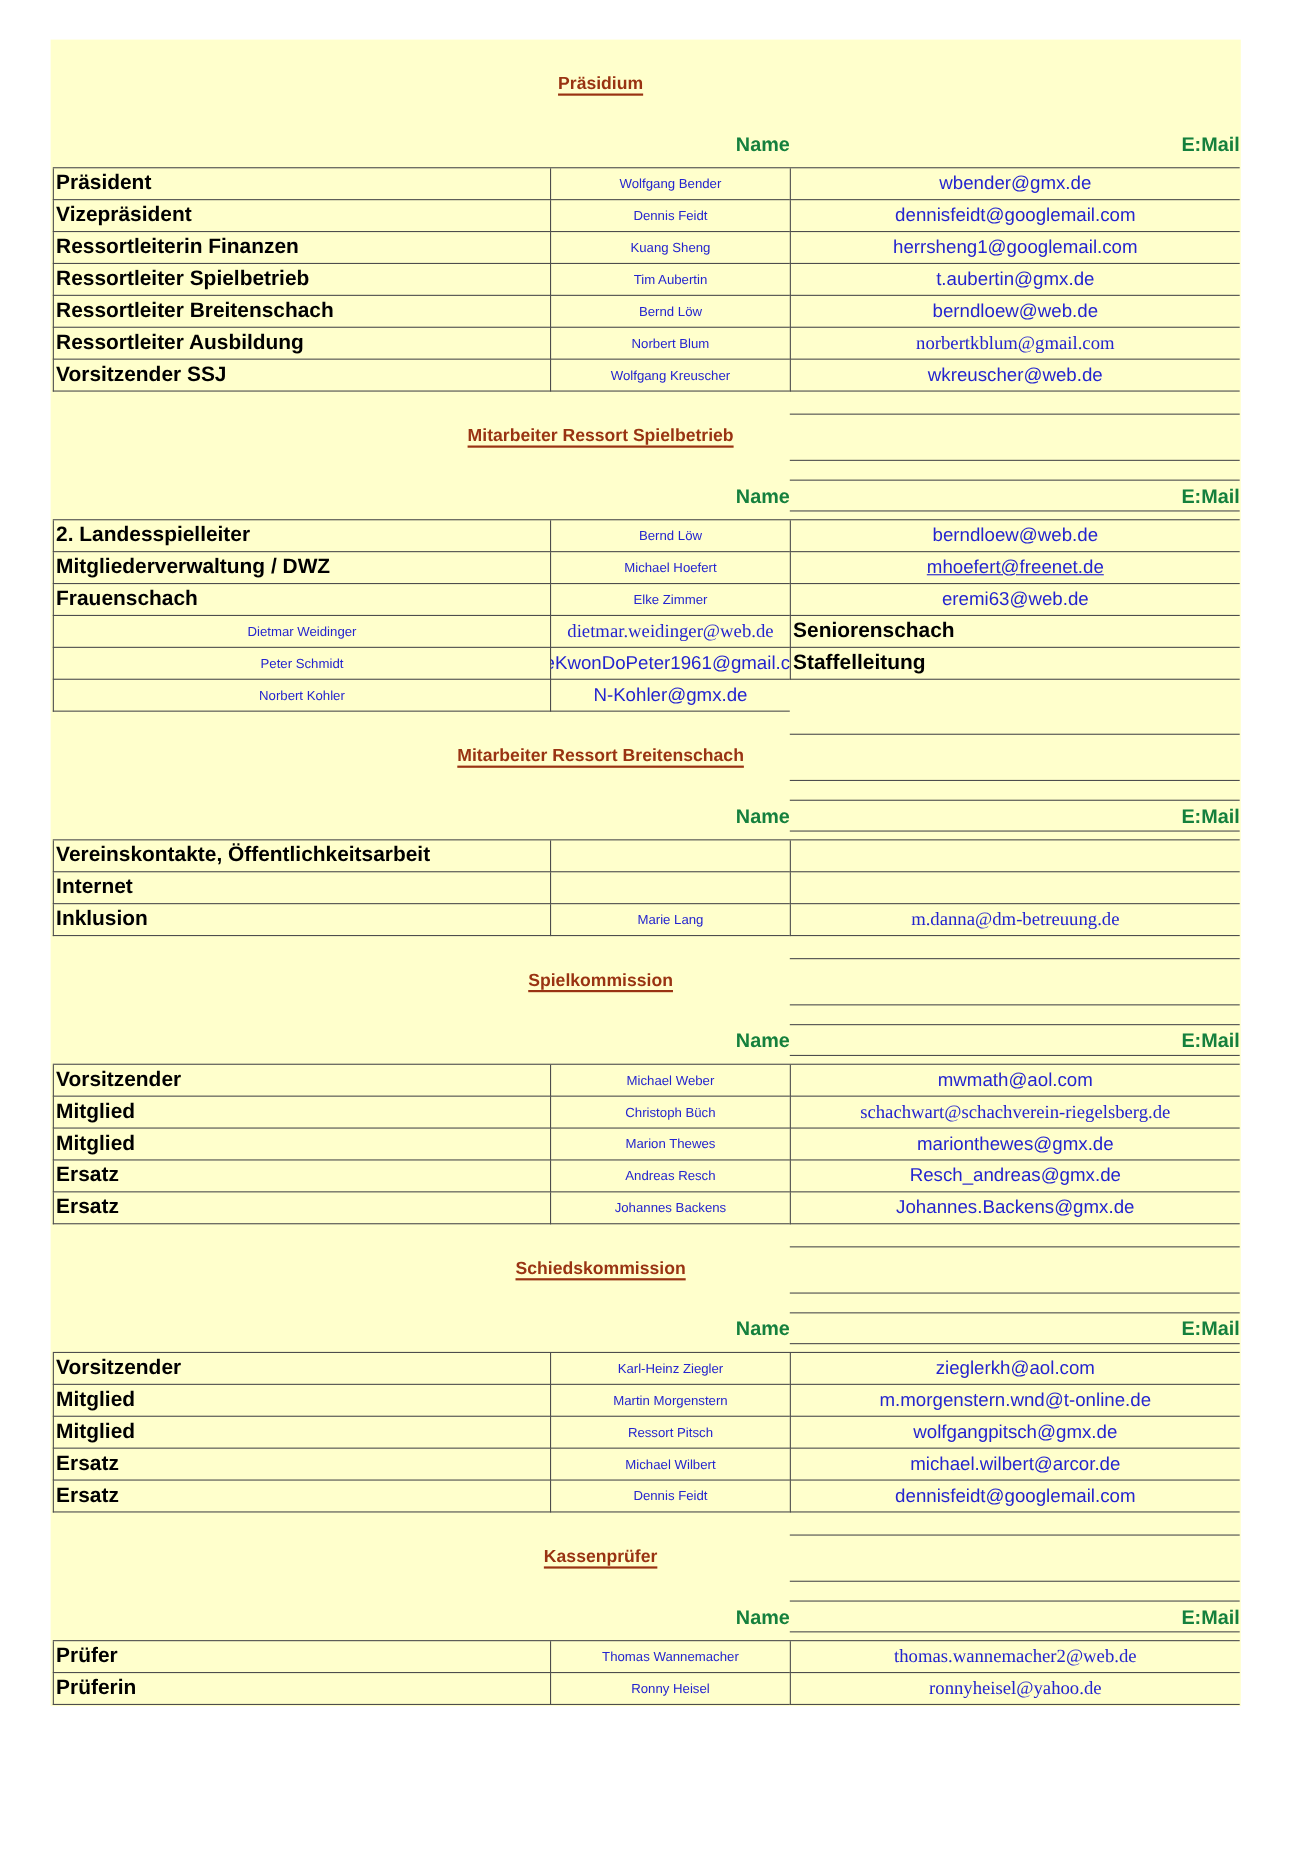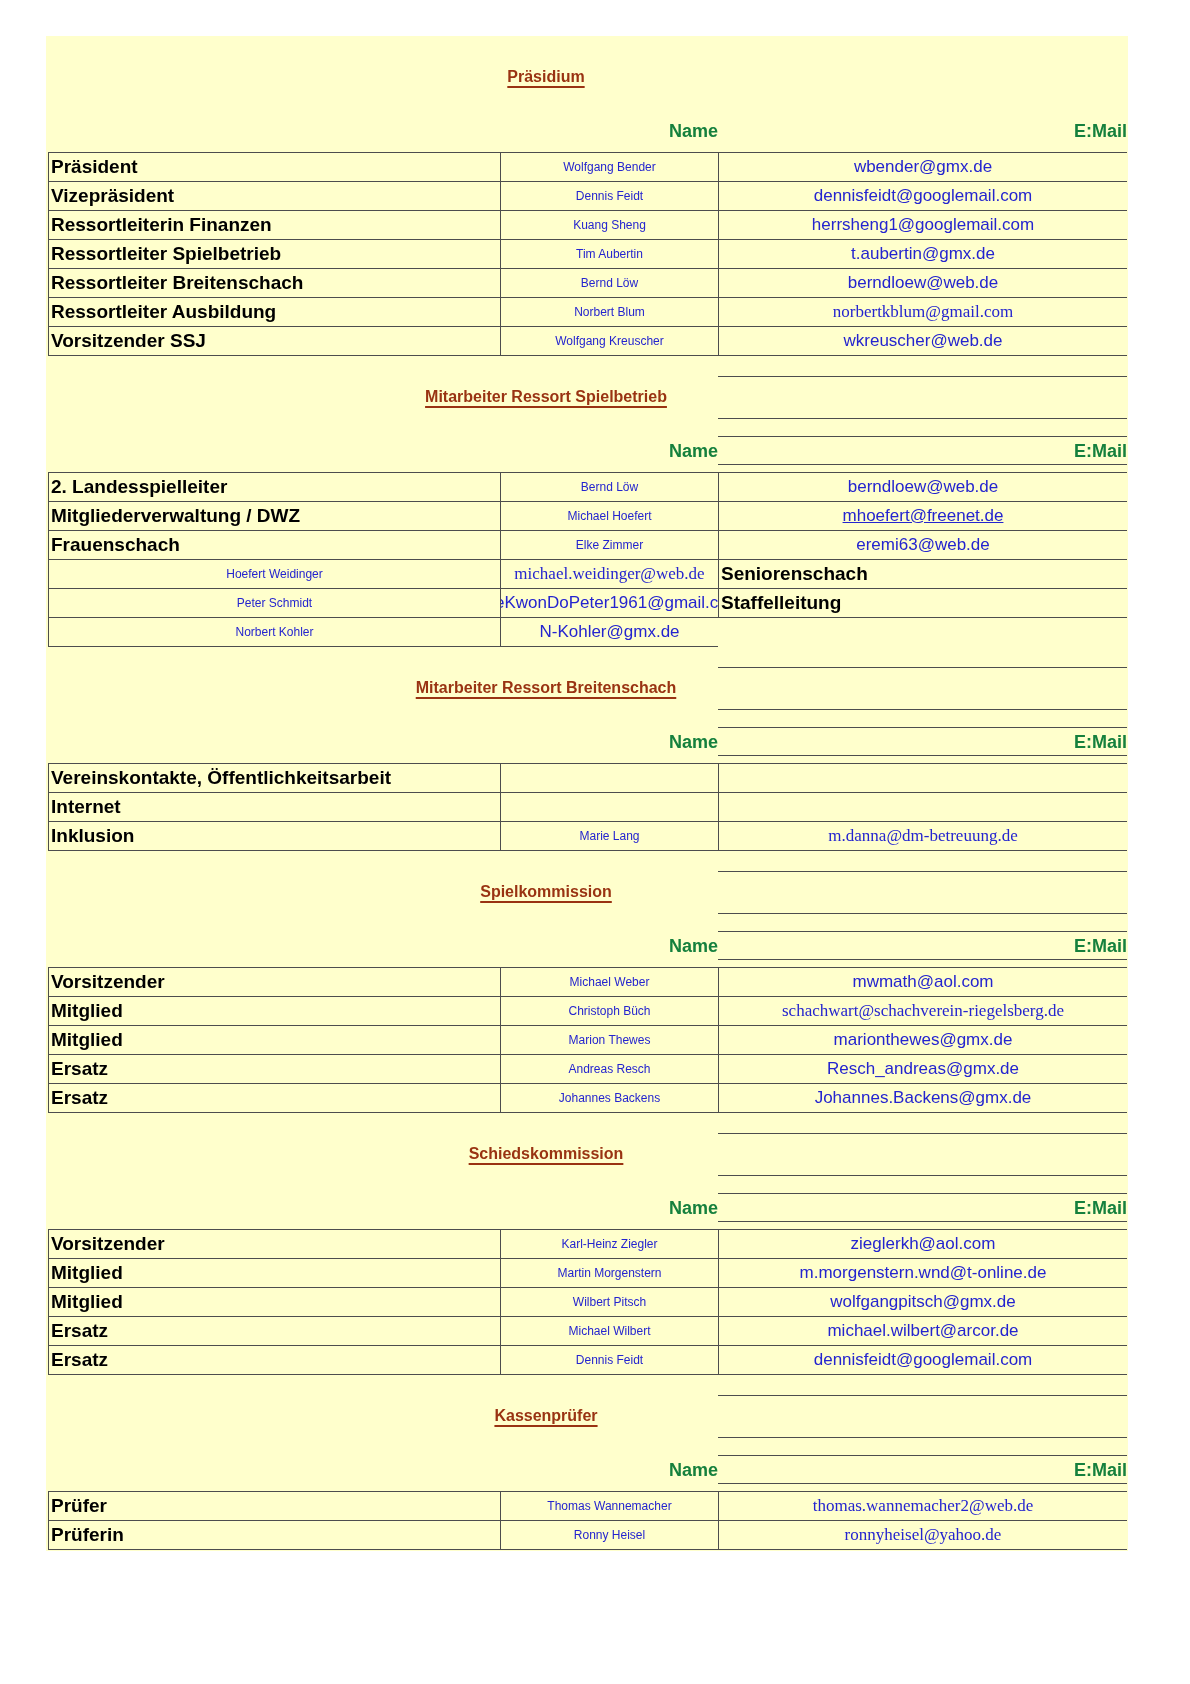--- a/index.html
+++ b/index.html
@@ -124,23 +124,23 @@
       <div class="cell c-role">Mitgliederverwaltung / DWZ</div>
       <div class="cell c-name">Michael Hoefert</div>
       <div class="cell c-mail">
           <a class="email sans u">mhoefert@freenet.de</a>
         </div>
       <div class="cell c-role">Frauenschach</div>
       <div class="cell c-name">Elke Zimmer</div>
       <div class="cell c-mail">
           <a class="email sans">eremi63@web.de</a>
         </div>
-      <div class="cell c-name">Hoefert Weidinger</div>
-      <div class="cell c-mail">
-          <a class="email serif">michael.weidinger@web.de</a>
+      <div class="cell c-name">Dietmar Weidinger</div>
+      <div class="cell c-mail">
+          <a class="email serif">dietmar.weidinger@web.de</a>
         </div>
       <div class="cell c-role">Seniorenschach</div>
       <div class="cell c-name">Peter Schmidt</div>
       <div class="cell c-mail">
           <a class="email sans">TaeKwonDoPeter1961@gmail.com</a>
         </div>
       <div class="cell c-role">Staffelleitung</div>
       <div class="cell c-name">Norbert Kohler</div>
       <div class="cell c-mail">
           <a class="email sans">N-Kohler@gmx.de</a>
@@ -231,21 +231,21 @@
       <div class="cell c-name">Karl-Heinz Ziegler</div>
       <div class="cell c-mail">
           <a class="email sans">zieglerkh@aol.com</a>
         </div>
       <div class="cell c-role">Mitglied</div>
       <div class="cell c-name">Martin Morgenstern</div>
       <div class="cell c-mail">
           <a class="email sans">m.morgenstern.wnd@t-online.de</a>
         </div>
       <div class="cell c-role">Mitglied</div>
-      <div class="cell c-name">Wilbert Pitsch</div>
+      <div class="cell c-name">Ressort Pitsch</div>
       <div class="cell c-mail">
           <a class="email sans">wolfgangpitsch@gmx.de</a>
         </div>
       <div class="cell c-role">Ersatz</div>
       <div class="cell c-name">Michael Wilbert</div>
       <div class="cell c-mail">
           <a class="email sans">michael.wilbert@arcor.de</a>
         </div>
       <div class="cell c-role">Ersatz</div>
       <div class="cell c-name">Dennis Feidt</div>

